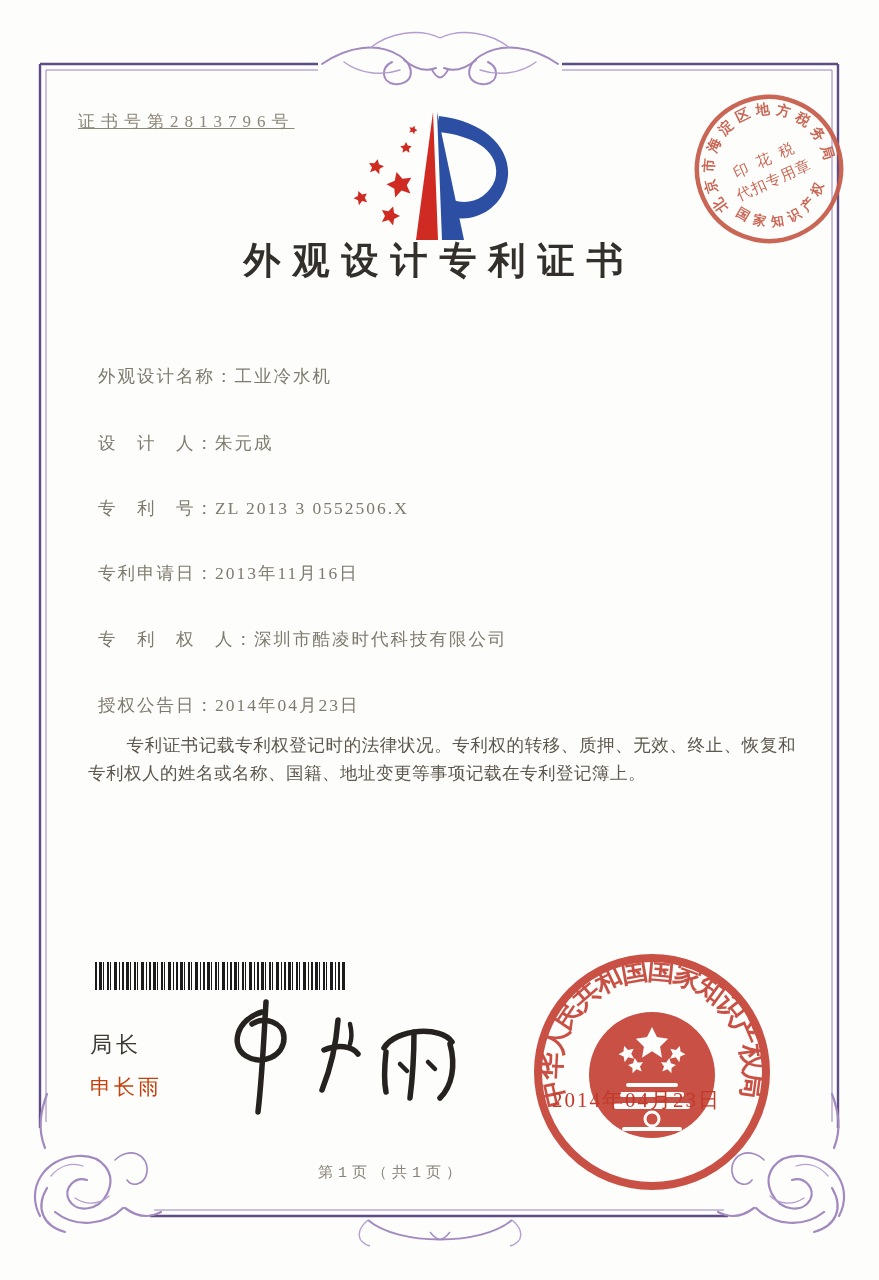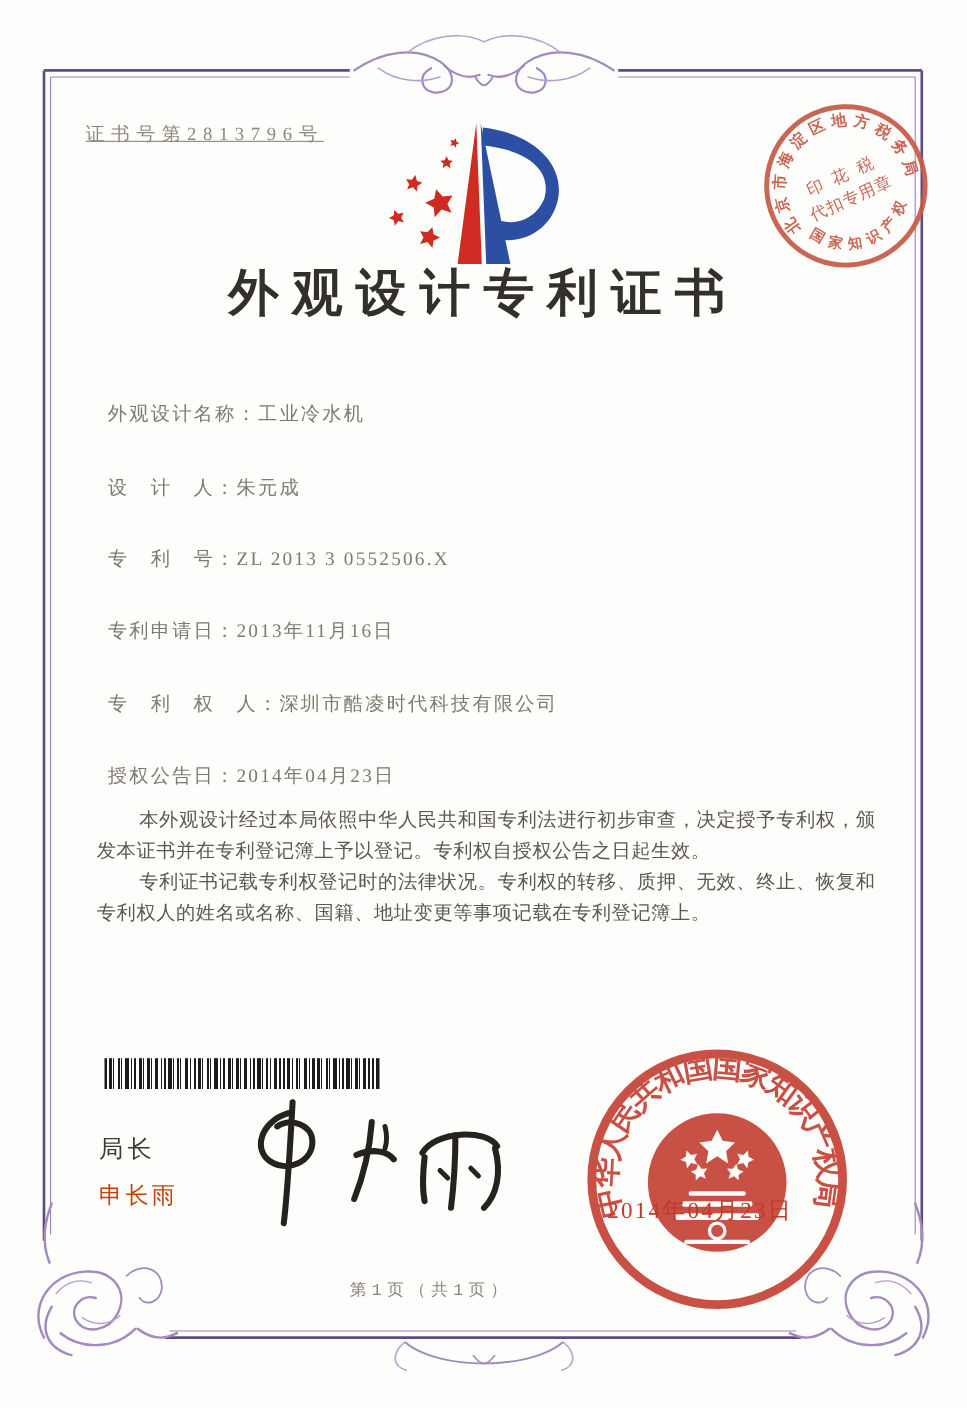--- a/index.html
+++ b/index.html
@@ -11,21 +11,21 @@
   .abs{position:absolute;}
   
   #border-layer{position:absolute;left:0;top:0;pointer-events:none;}
   
   .cert-no{
     left:78px;top:110px;font-size:17px;letter-spacing:6px;color:#8d8679;text-decoration:underline;
   }
   
   .title{
     left:0;top:236px;width:879px;text-align:center;
-    font-size:46px;font-weight:600;letter-spacing:12px;color:#33302b;
+    font-size:37px;font-weight:600;letter-spacing:12px;color:#33302b;
   }
   
   .field{left:98px;font-size:17.5px;color:#7f7a6e;letter-spacing:2px;white-space:nowrap;}
   .f0{top:364px;} .f1{top:431px;} .f2{top:496px;} .f3{top:561px;} .f4{top:627px;} .f5{top:693px;}
   
   .body-text{
     left:88px;top:731px;width:708px;color:#5d574d;
     font-size:17.5px;line-height:28px;letter-spacing:0.5px;text-align:justify;
   }
   .body-text p{margin:0;text-indent:2.2em;}
@@ -143,21 +143,20 @@
 </svg>
 
 <div class="abs field f0"><span>外观设计名称：</span><span>工业冷水机</span></div>
 <div class="abs field f1"><span>设　计　人：</span><span>朱元成</span></div>
 <div class="abs field f2"><span>专　利　号：</span><span>ZL 2013 3 0552506.X</span></div>
 <div class="abs field f3"><span>专利申请日：</span><span>2013年11月16日</span></div>
 <div class="abs field f4"><span>专　利　权　人：</span><span>深圳市酷凌时代科技有限公司</span></div>
 <div class="abs field f5"><span>授权公告日：</span><span>2014年04月23日</span></div>
 
 <div class="abs body-text">
-  <p>本外观设计经过本局依照中华人民共和国专利法进行初步审查，决定授予专利权，颁发本证书并在专利登记簿上予以登记。专利权自授权公告之日起生效。</p>
   <p>专利证书记载专利权登记时的法律状况。专利权的转移、质押、无效、终止、恢复和专利权人的姓名或名称、国籍、地址变更等事项记载在专利登记簿上。</p>
 </div>
 
 <div class="abs barcode"></div>
 
 <div class="abs commissioner-label">局长</div>
 <div class="abs commissioner-name">申长雨</div>
 
 <svg class="abs sig-svg" width="275" height="122" viewBox="0 0 275 122">
   <g fill="none" stroke="#262220" stroke-width="5.5" stroke-linecap="round" stroke-linejoin="round">

